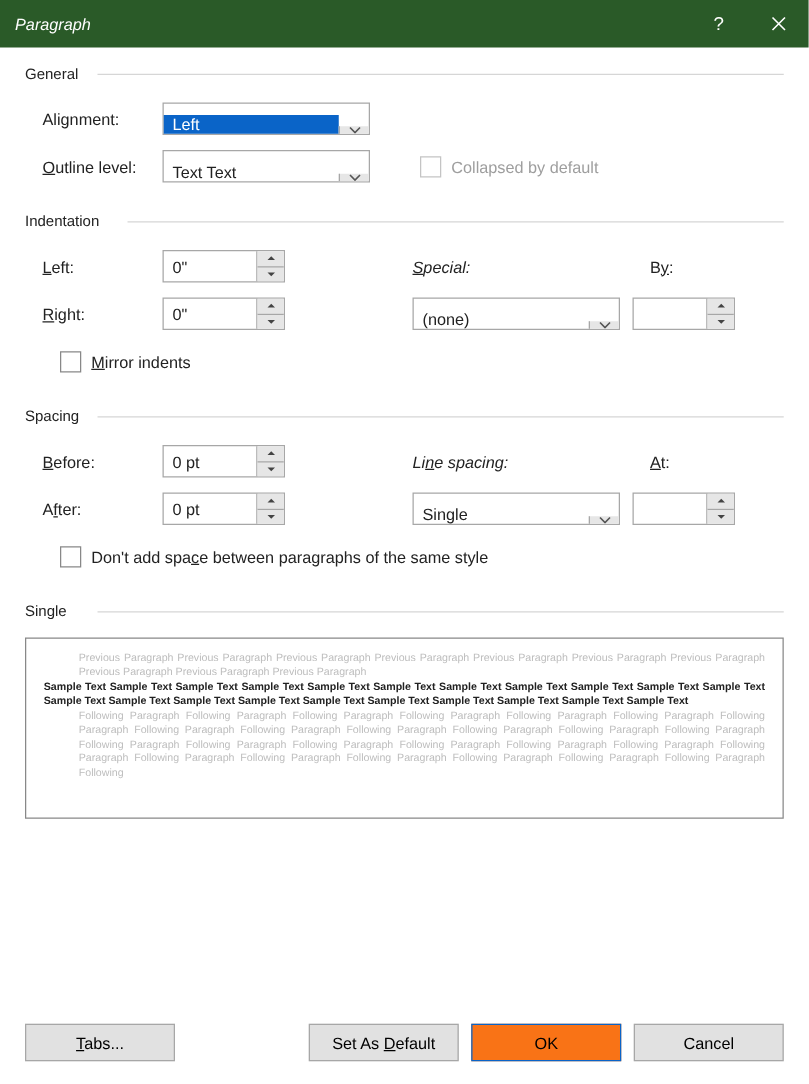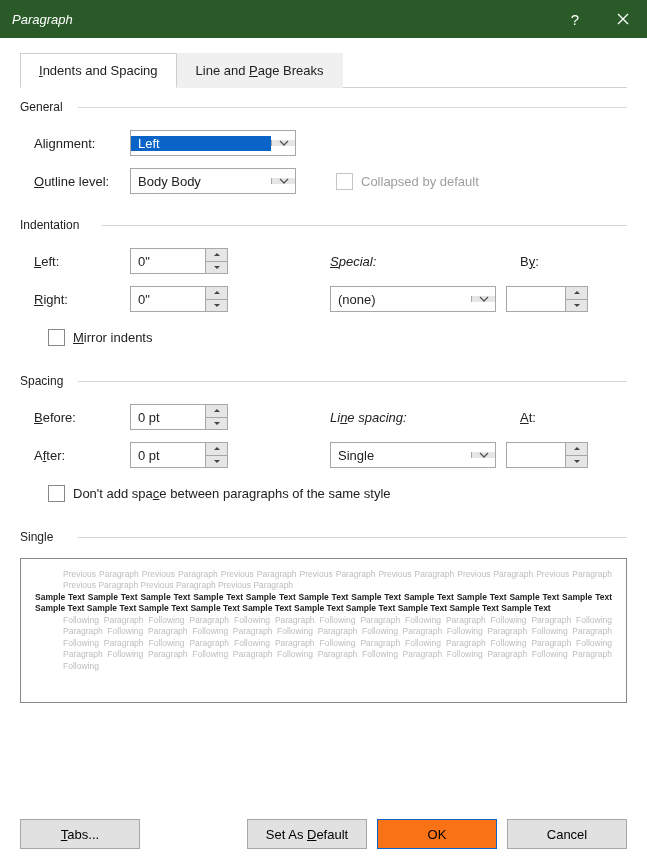--- a/index.html
+++ b/index.html
@@ -18,21 +18,21 @@
 .tab.active { background: #fff; border-color: #cfcfcf; border-bottom: 1px solid #fff; }
 .tab:not(.active) { background: #f0f0f0; }
 .underline { text-decoration: underline; }
 
 .section { margin-bottom: 22px; }
 .section-title { font-size: 12px; color: #222; position: relative; margin-bottom: 14px; }
 .section-title::after { content: ""; position: absolute; top: 50%; height: 1px; background: #d6d6d6; left: var(--lw, 60px); right: 0; }
 
 .row { display: flex; align-items: center; min-height: 30px; margin-bottom: 8px; }
 .lbl { width: 110px; padding-left: 14px; }
-.combo { display: flex; border: 1px solid #a7a7a7; height: 26px; width: 166px; align-items: center; }
+.combo { display: flex; border: 1px solid #a7a7a7; height: 26px; width: 166px; align-items: flex-end; }
 .combo .ctext { flex: 1; padding: 0 7px; display: flex; align-items: center; font-size: 13px; }
 .combo .cbtn { width: 24px; background: #e6e6e6; border-left: 1px solid #a7a7a7; display: flex; align-items: center; justify-content: center; }
 .combo.sel .ctext { background: #0a64c8; color: #fff; }
 .combo.wide { width: 166px; }
 .combo .cbtn svg { width: 10px; height: 6px; }
 
 .spin { display: flex; border: 1px solid #a7a7a7; height: 26px; width: 98px; align-items: stretch; }
 .spin .stext { flex: 1; padding: 0 7px; display: flex; align-items: center; }
 .spin .sbtns { width: 22px; border-left: 1px solid #a7a7a7; display: flex; flex-direction: column; }
 .spin .sbtn { flex: 1; background: #e6e6e6; display: flex; align-items: center; justify-content: center; }
@@ -68,42 +68,38 @@
   <div class="tbtn help">?</div>
   <div class="tbtn close">
     <svg viewBox="0 0 12 12">
         <path d="M1 1 L11 11 M11 1 L1 11" stroke="#fff" stroke-width="1.3"></path>
       </svg>
   </div>
 </div>
 
 <div class="content">
 
-  <div class="tabs">
-    <div class="tab active"><span class="underline">I</span><span></span><span>ndents and Spacing</span></div>
-    <div class="tab"><span>Line and <span class="underline">P</span>age Breaks</span></div>
-  </div>
 
   <div class="section">
     <div class="section-title" style="--lw:58px">General</div>
     <div class="row">
       <div class="lbl">Ali<span class="underline">g</span>nment:</div>
       <div class="combo sel wide">
         <div class="ctext">Left</div>
         <div class="cbtn">
             <svg viewBox="0 0 10 6">
               <path d="M1 1 L5 5 L9 1" fill="none" stroke="#555" stroke-width="1.3"></path>
             </svg>
           </div>
       </div>
     </div>
     <div class="row">
       <div class="lbl"><span class="underline">O</span>utline level:</div>
       <div class="combo wide">
-        <div class="ctext">Body Body</div>
+        <div class="ctext">Text Text</div>
         <div class="cbtn">
             <svg viewBox="0 0 10 6">
               <path d="M1 1 L5 5 L9 1" fill="none" stroke="#555" stroke-width="1.3"></path>
             </svg>
           </div>
       </div>
       <div style="width:26px"></div>
       <div class="checkbox disabled">
         <div class="box"></div>
         <span>Collapsed by default</span>

